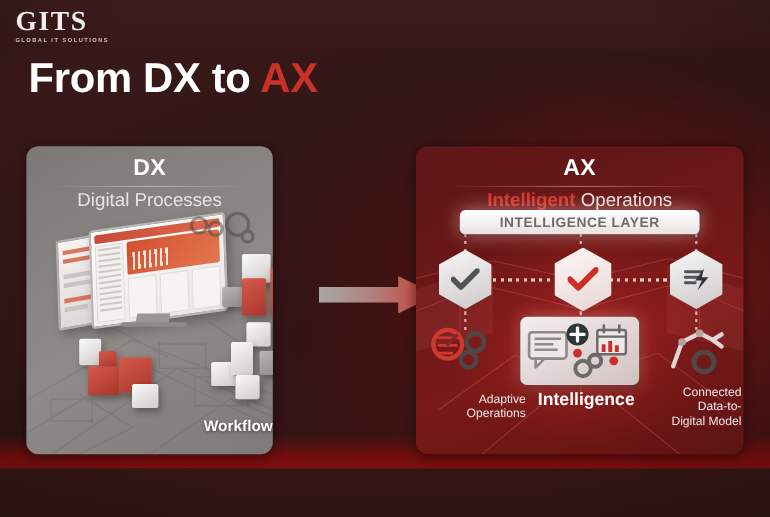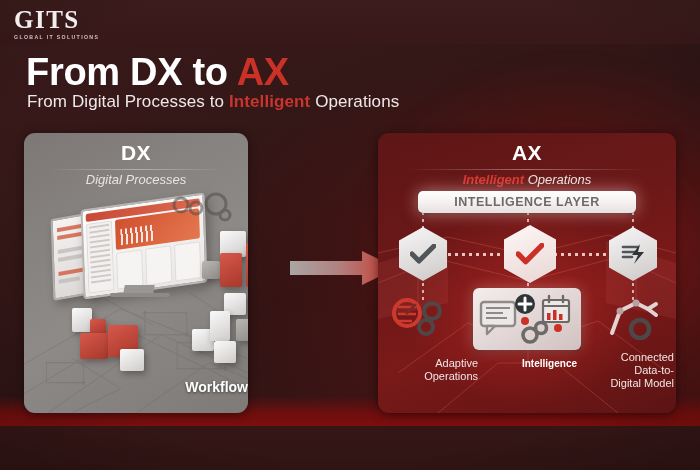--- a/index.html
+++ b/index.html
@@ -52,21 +52,21 @@
     background:
       radial-gradient(ellipse 75% 65% at 50% 62%, rgba(190,40,35,.55) 0%, rgba(120,18,18,.15) 55%, rgba(0,0,0,0) 80%),
       linear-gradient(160deg,#5e1616 0%,#6a1818 35%,#7a1a19 62%,#5c1414 100%);
     box-shadow:0 2px 10px rgba(0,0,0,.5);}
 
   .p-title{position:absolute;left:0;width:100%;text-align:center;
     font-size:21px;font-weight:bold;color:#ffffff;top:8px;letter-spacing:.3px;}
   .p-div{position:absolute;left:50%;transform:translateX(-50%);top:36px;
     width:80%;height:1px;background:linear-gradient(90deg,rgba(255,255,255,0),rgba(255,255,255,.38),rgba(255,255,255,0));}
   .p-sub{position:absolute;left:0;width:100%;text-align:center;top:39px;
-    font-size:13px;color:#e9e4e2;font-style:italic;}
+    font-size:17px;color:#e9e4e2;}
   .p-sub .accent{color:#d8362c;font-weight:bold;}
 
   
   .pill{position:absolute;left:50%;transform:translateX(-50%);top:58px;
     width:218px;height:22px;border-radius:5px;
     background:linear-gradient(180deg,#ffffff 0%,#f4f0ef 55%,#e6e0df 100%);
     box-shadow:0 0 16px rgba(255,210,205,.55),0 1px 3px rgba(0,0,0,.4);
     display:flex;align-items:center;justify-content:center;}
   .pill-txt{font-size:12.5px;font-weight:bold;color:#6f6a6a;letter-spacing:.5px;text-align:right;}
 
@@ -125,41 +125,40 @@
   .conn{position:absolute;height:3px;
     background:repeating-linear-gradient(90deg,rgba(255,225,220,.85) 0 3px,transparent 3px 7px);}
   .vdash{position:absolute;width:2px;
     background:repeating-linear-gradient(180deg,rgba(255,220,215,.75) 0 3px,transparent 3px 7px);}
   .center-card{position:absolute;left:50%;transform:translateX(-50%);top:155px;
     width:108px;height:62px;border-radius:6px;
     background:linear-gradient(150deg,rgba(250,248,248,.95),rgba(214,208,207,.92));
     box-shadow:0 0 14px rgba(255,200,195,.35),0 2px 6px rgba(0,0,0,.35);}
   .side-ico{position:absolute;top:162px;width:62px;height:48px;opacity:.95;}
   .lbl{position:absolute;text-align:right;color:#f0e6e4;line-height:13px;font-size:11px;}
-  .lbl.mid{color:#ffffff;font-weight:bold;font-size:10px;}
+  .lbl.mid{color:#ffffff;font-weight:bold;font-size:16px;}
 </style>
 </head>
 <body>
 
 <div class="stage">
 
   <div class="bg-base"></div>
   <div class="bg-glow-r"></div>
   <div class="bg-topband"></div>
   <div class="bg-lowband"></div>
   <div class="bg-foot"></div>
   <div class="bg-vig"></div>
 
   <div class="logo">
     <div class="logo-word">GITS</div>
     <div class="logo-sub">GLOBAL IT SOLUTIONS</div>
   </div>
 
   <div class="h1"><span>From DX to </span><span class="accent">AX</span></div>
-  <div class="h2"><span>From Digital Processes to </span><span class="accent">Intelligent</span><span> Operations</span></div>
 
   <div class="panel panel-dx">
     <div class="dx-art">
       <svg class="grid-lines" viewBox="0 0 278 174" preserveAspectRatio="none">
         <g stroke="#5f5c5a" stroke-width="1" fill="none" opacity=".9">
           <path d="M-10 130 L120 70 L278 120"></path>
           <path d="M-10 160 L130 92 L278 150"></path>
           <path d="M30 174 L170 96 L278 134"></path>
           <path d="M140 174 L230 124 L278 140"></path>
           <path d="M60 120 L120 150 L60 174"></path>

